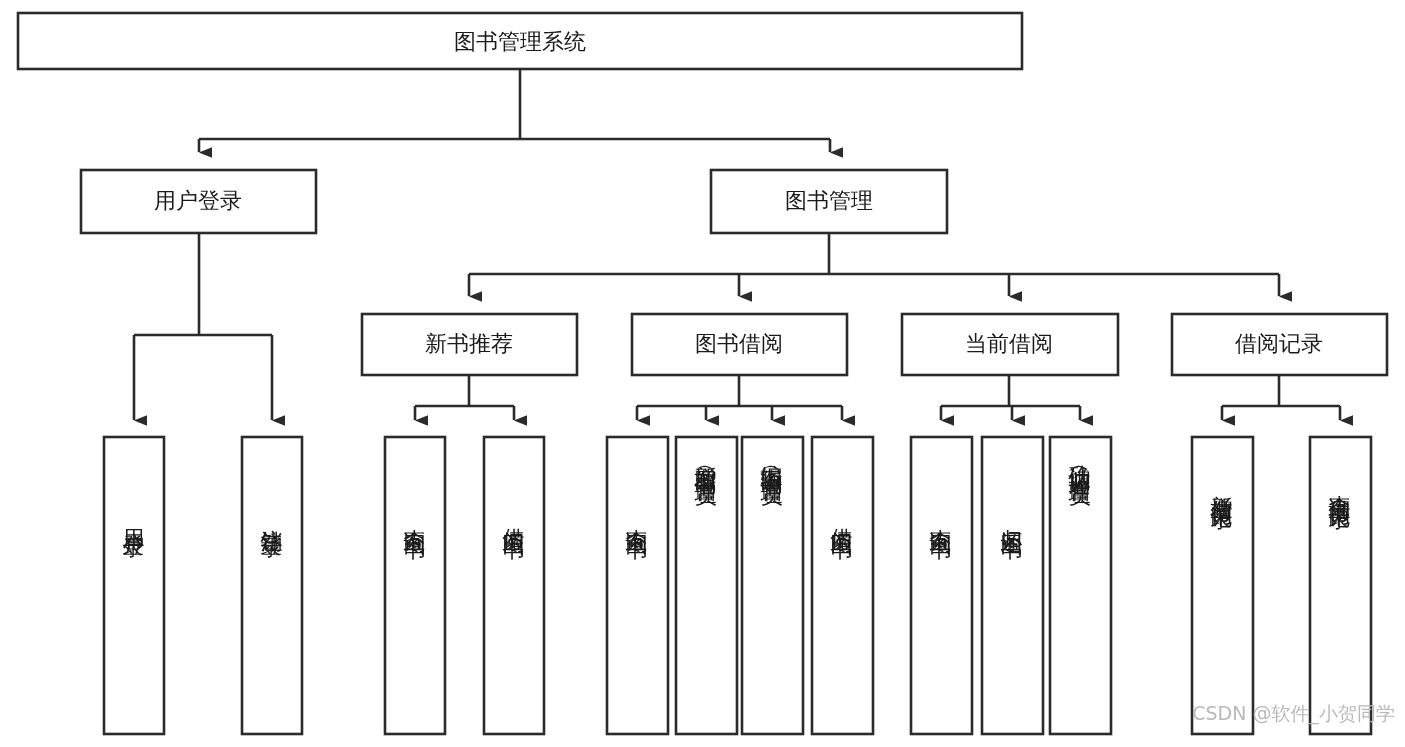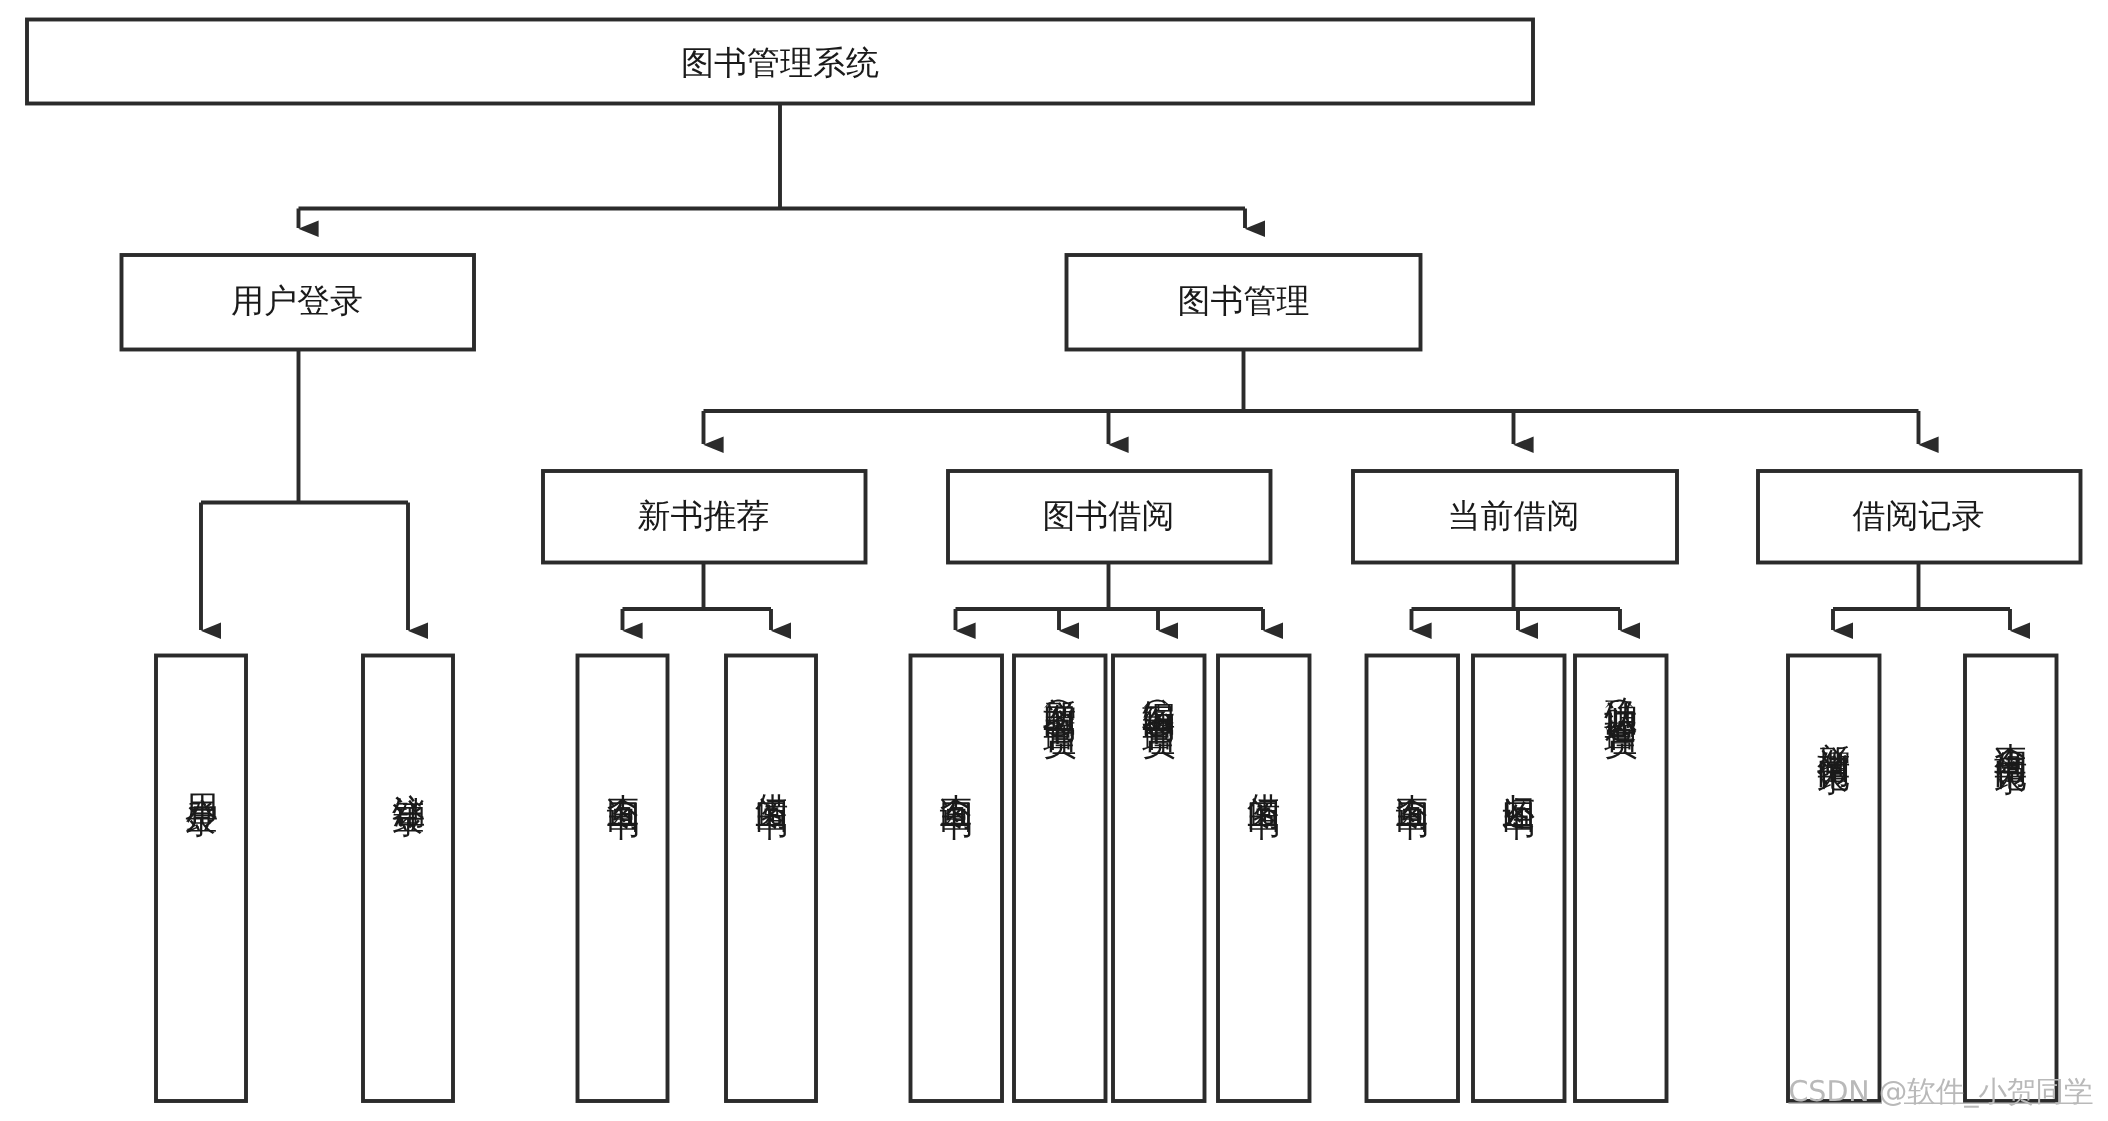--- a/index.html
+++ b/index.html
@@ -47,27 +47,26 @@
     fill: none;
     stroke-linecap: butt;
   }
   .arrow-head {
     fill: #2b2b2b;
     stroke: none;
   }
   .watermark {
     position: absolute;
     right: 10px;
-    bottom: 6px;
+    bottom: 20px;
     font-family: "DejaVu Sans", "Liberation Sans", sans-serif;
     font-size: 19px;
     color: #b9b9b9;
     white-space: nowrap;
     user-select: none;
-    text-decoration: underline;
   }
 </style>
 </head>
 <body>
 
 <svg id="diagram" viewBox="0 0 1405 747" xmlns="http://www.w3.org/2000/svg">
 
   <defs>
     <marker id="arrow" viewBox="0 0 12 14" refX="5.5" refY="13.4" markerWidth="12" markerHeight="14" orient="auto-start-reverse" markerUnits="userSpaceOnUse">
       <path d="M0.5 0 L11.5 0 L6 13.6 Z" class="arrow-head"></path>

